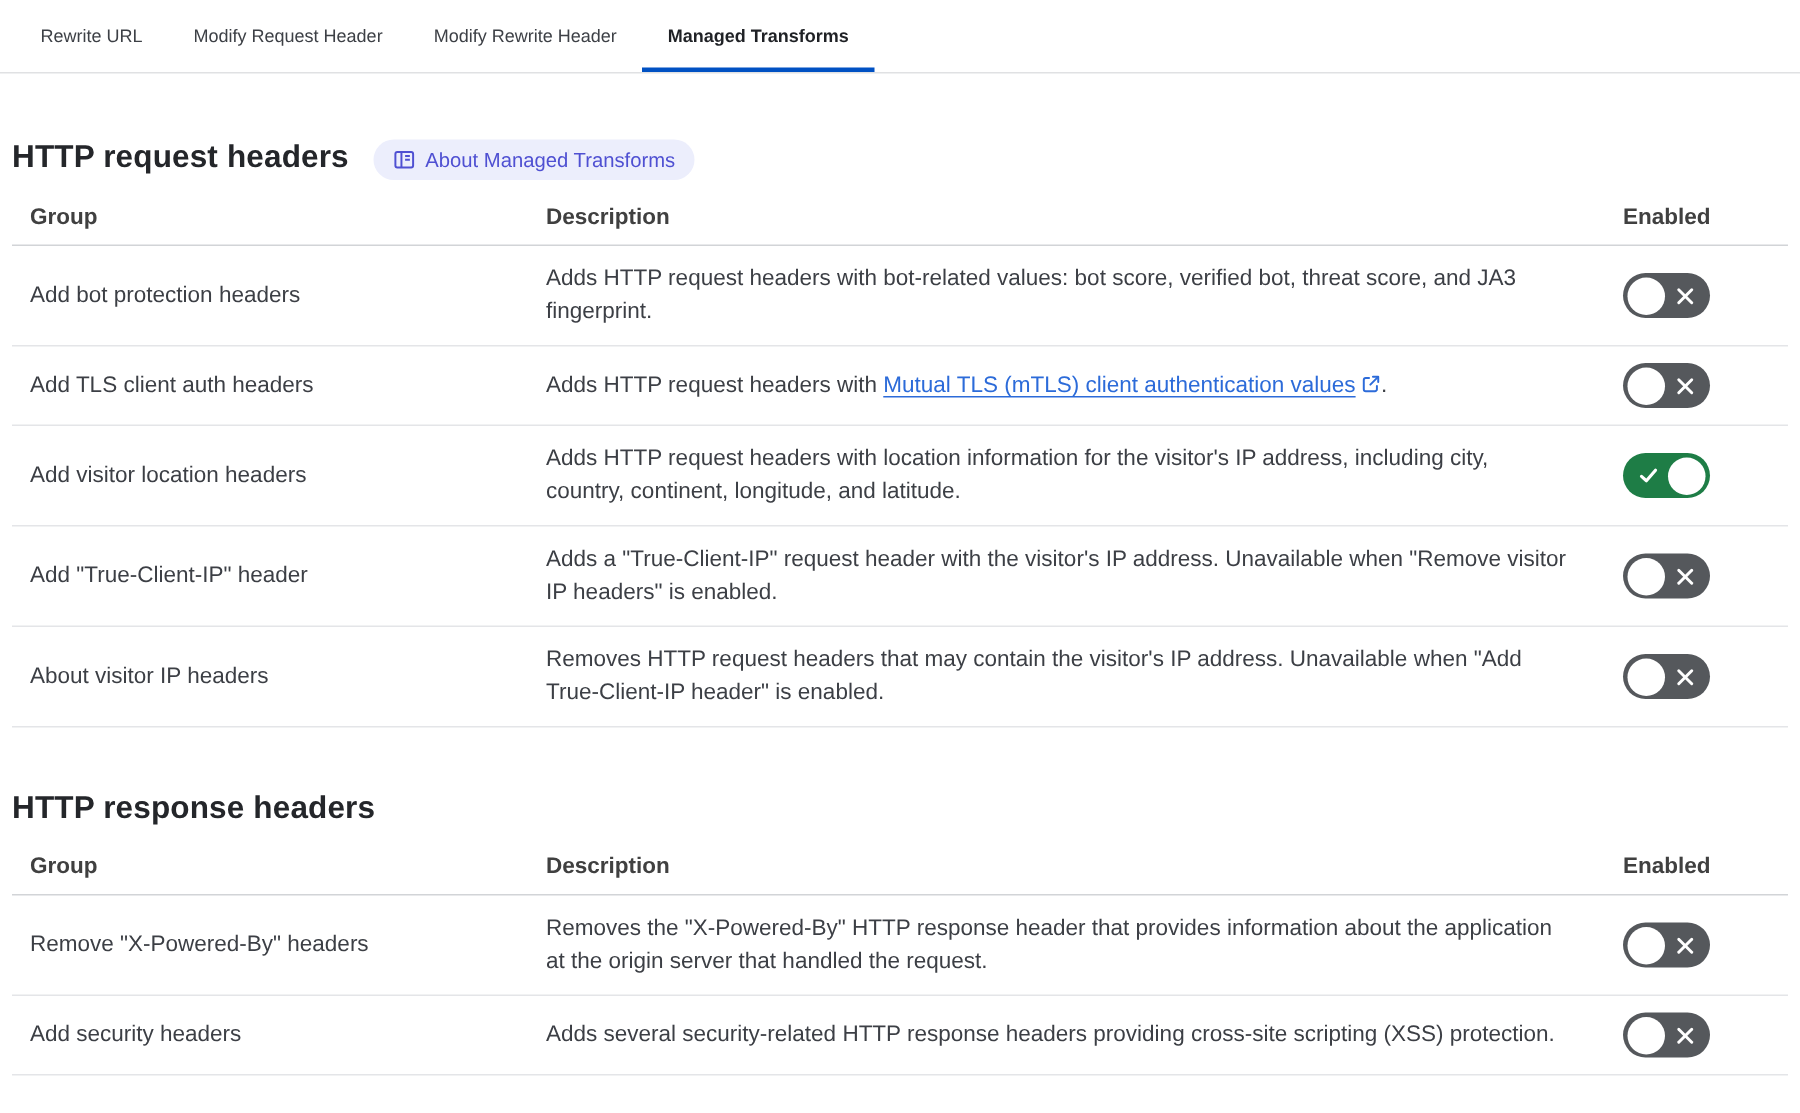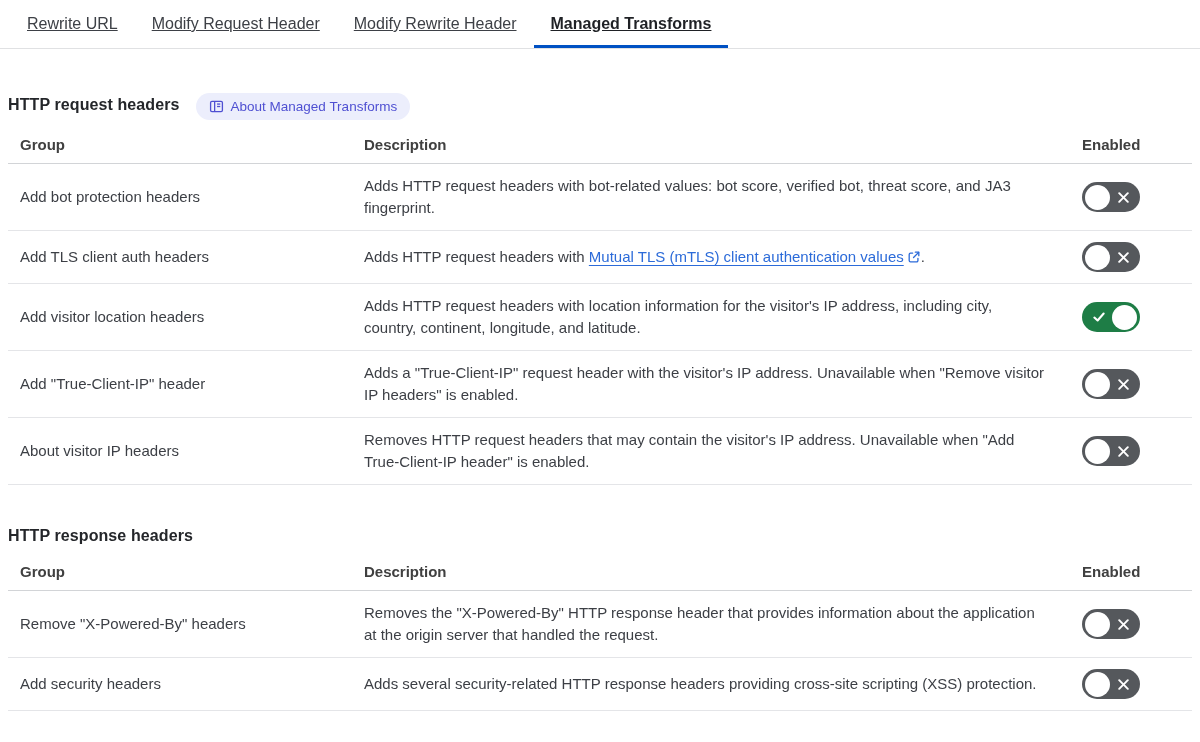--- a/index.html
+++ b/index.html
@@ -15,45 +15,44 @@
     display: flex;
     align-items: stretch;
     border-bottom: 1px solid #e0e1e3;
     padding-left: 10px;
     height: 49px;
   }
   .tab {
     background: none;
     border: none;
     font-family: inherit;
-    font-size: 16px;
+    font-size: 12px;
     color: #3d4046;
     padding: 0 17px;
     cursor: pointer;
     display: flex;
     align-items: center;
     white-space: nowrap;
-    text-decoration: underline;
   }
   .tab.active {
     color: #1f2125;
     font-weight: 700;
     box-shadow: inset 0 -3px 0 #0051c3;
   }
 
   
   .content { padding: 0 8px; }
   .section-head {
     display: flex;
     align-items: center;
     margin-top: 42px;
     margin-bottom: 12px;
   }
   .section-title {
-    font-size: 16px;
+    font-size: 21px;
     font-weight: 700;
     color: #24262a;
     letter-spacing: .1px;
   }
   .badge {
     display: inline-flex;
     align-items: flex-end;
     gap: 7px;
     margin-left: 16px;
     background: #eceefc;

